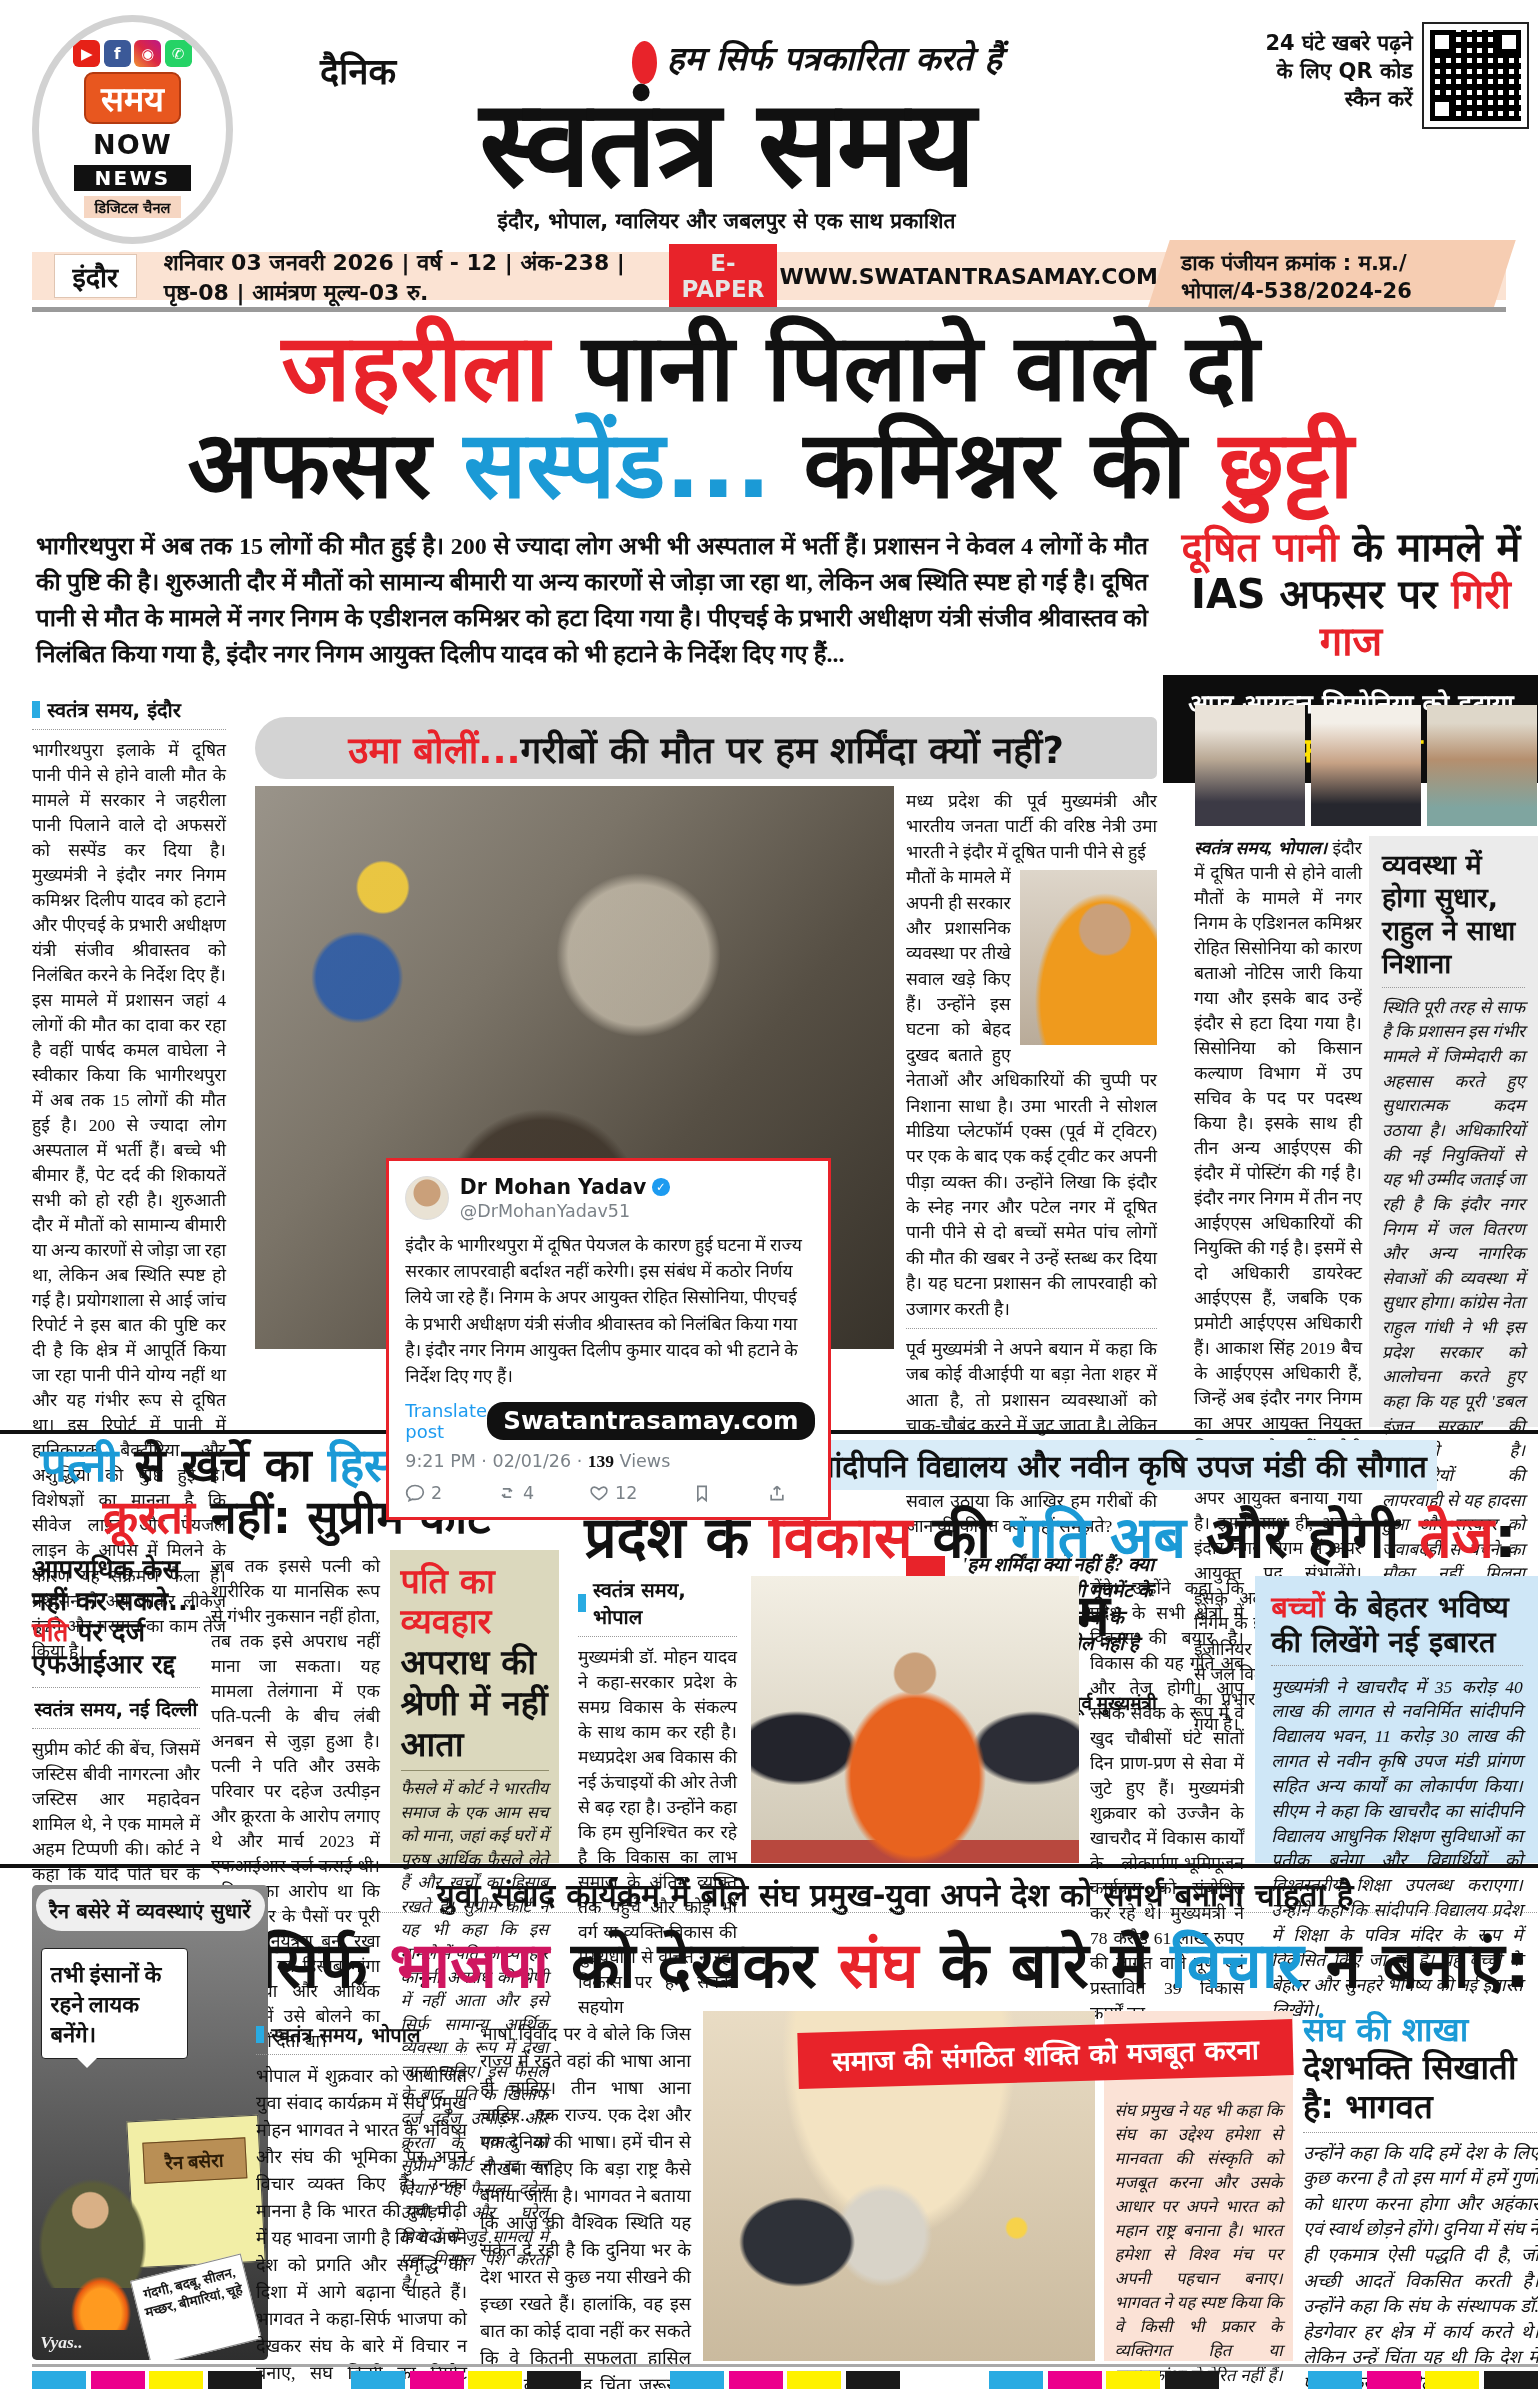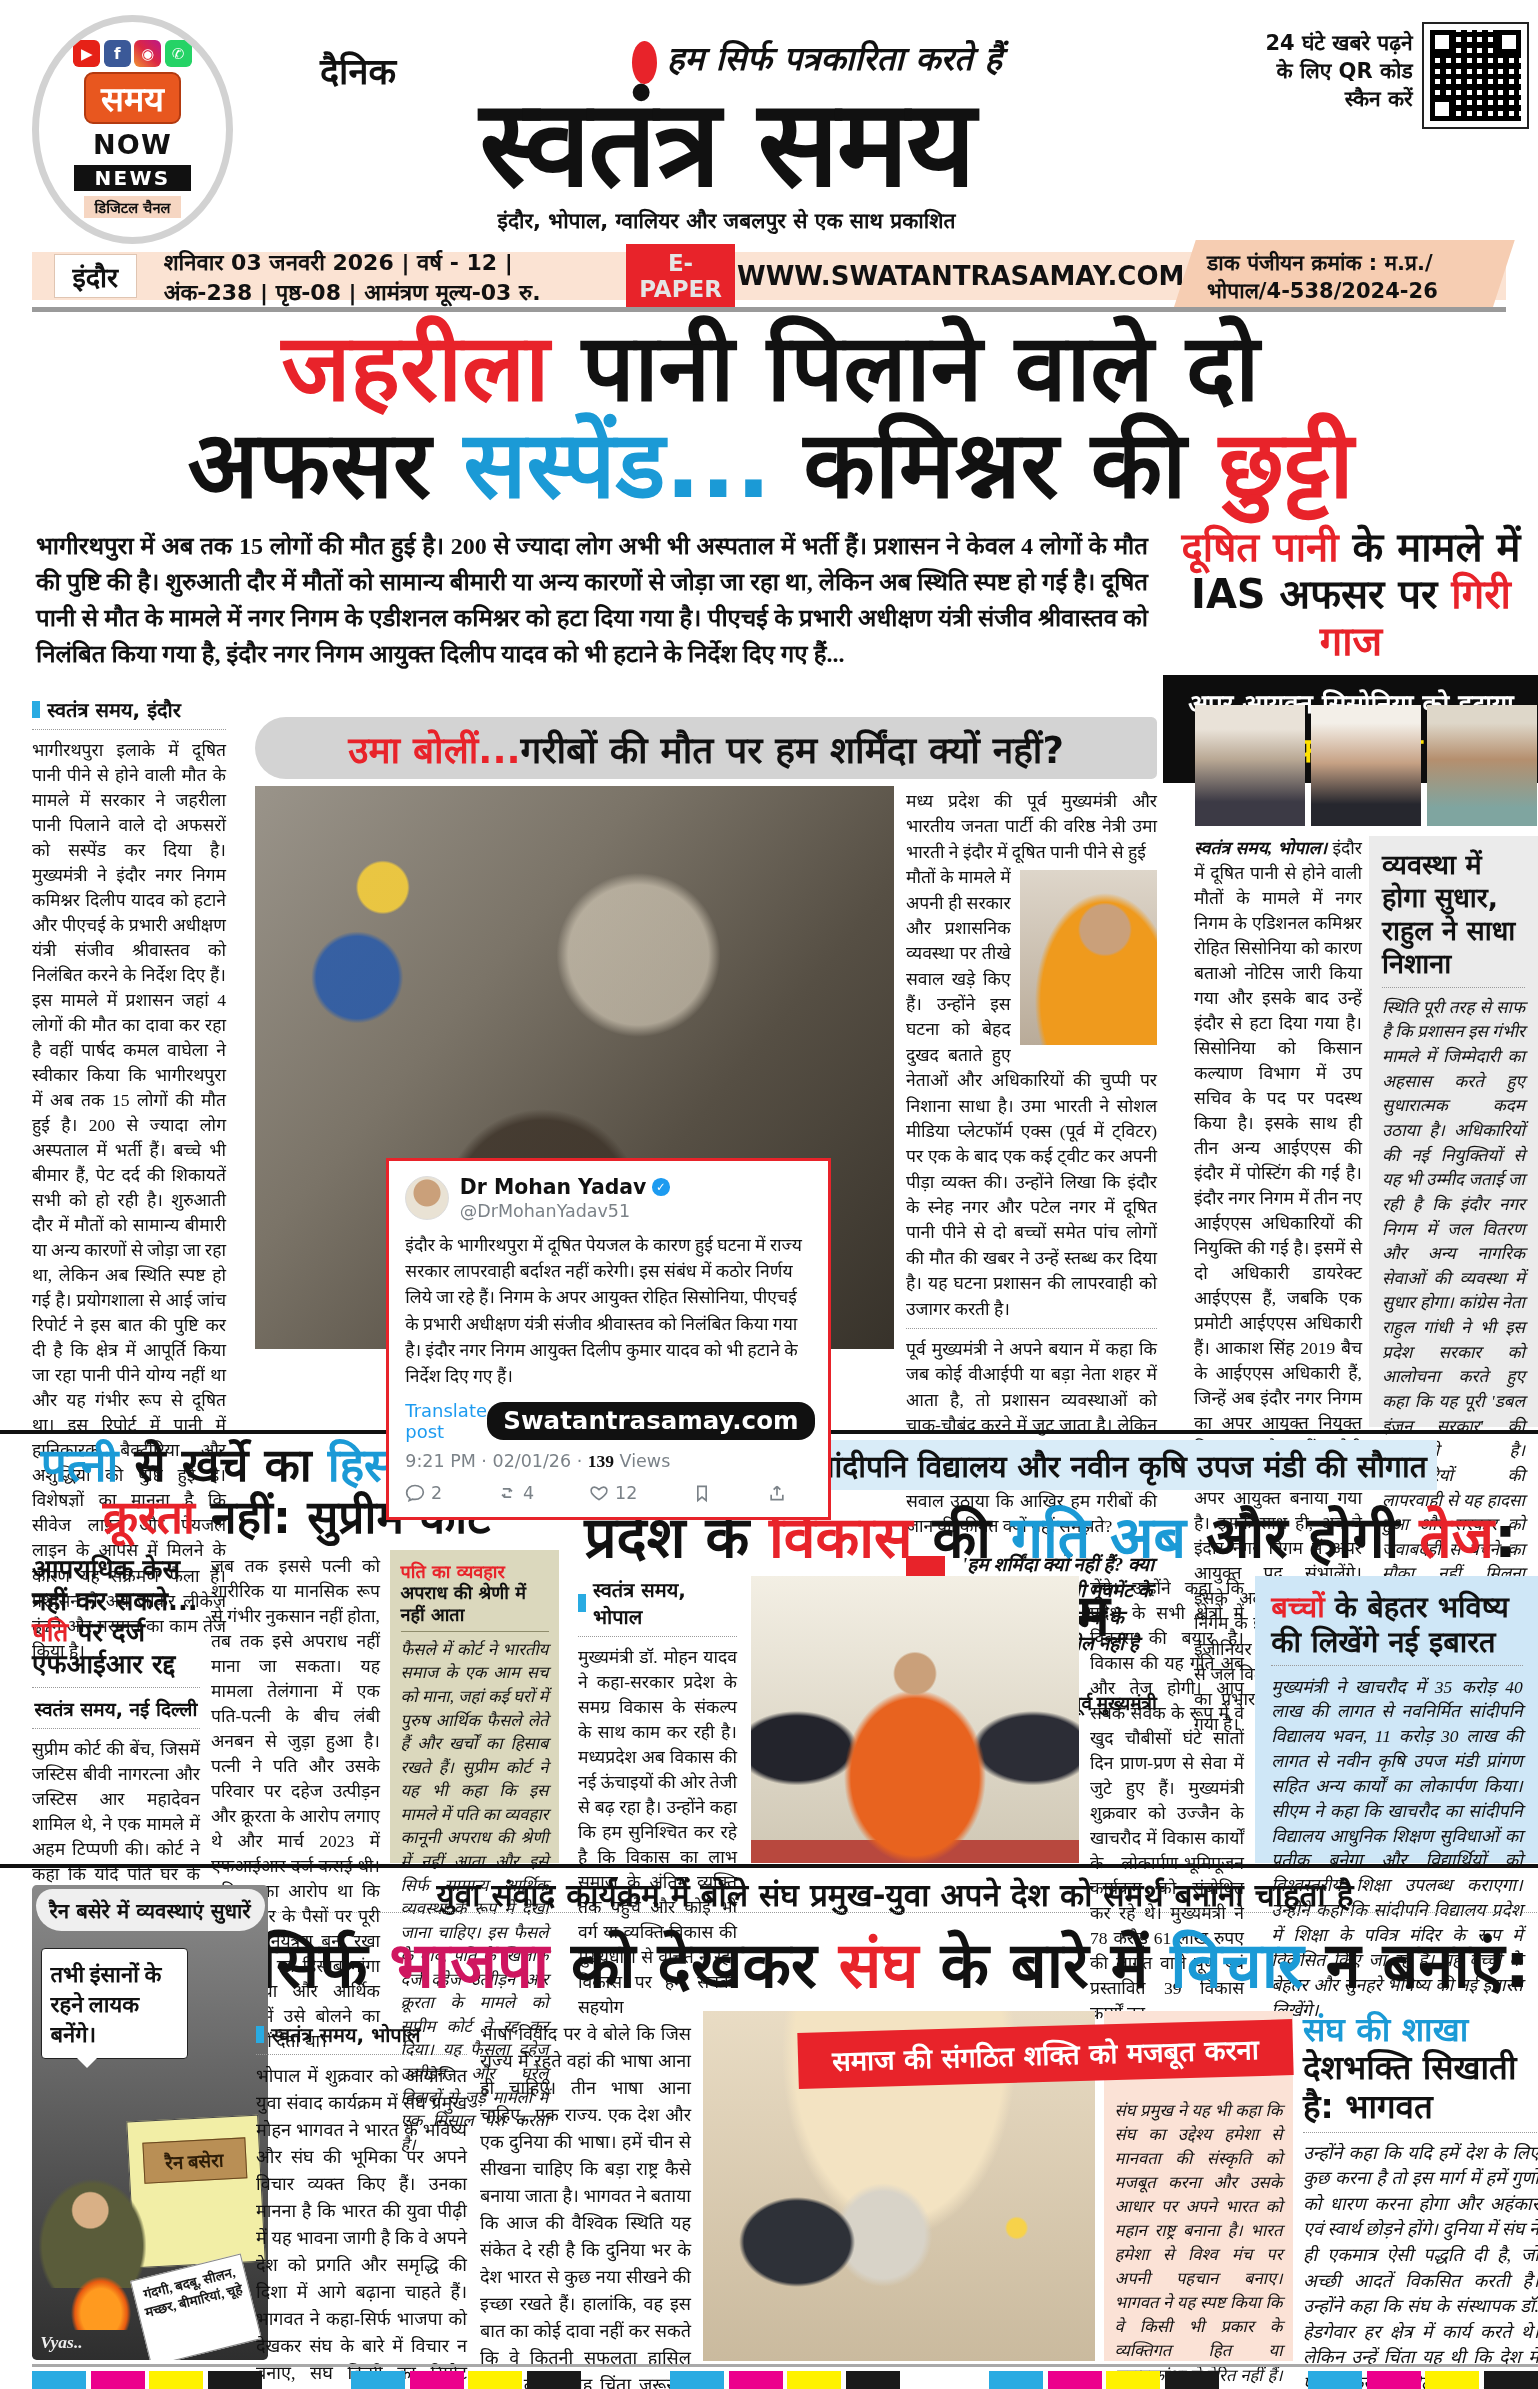--- a/index.html
+++ b/index.html
@@ -40,21 +40,21 @@
     background: repeating-linear-gradient(0deg,#000 0 5.3px,transparent 5.3px 10.5px),
                 repeating-linear-gradient(90deg,#000 0 5.3px,#fff 5.3px 10.5px); }
   .qr-eye { position:absolute; width:24.5px; height:24.5px; border:5.3px solid #000; background:#fff; }
   .qr-eye.a { left:5.8px; top:5.8px; } .qr-eye.b { right:5.8px; top:5.8px; } .qr-eye.c { left:5.8px; bottom:5.8px; }
 
   
   .infobar { left:32px; top:252px; width:1474px; height:48px; background:#fbe3d3; display:flex; align-items:center; }
   .city { margin-left:22px; background:#fff; border:1.2px solid #e0c5b2; padding:2.3px 17.5px; font-size:27px; font-weight:900; }
   .dateline { margin-left:27px; font-size:22px; font-weight:800; }
   .epaper { margin-left:23px; background:#e8232a; color:#e5e5e5; font-size:23px; font-weight:800; padding:5.8px 13px;text-align:center; }
-  .website { margin-left:2px; font-size:26px; font-weight:800;text-align:center; }
+  .website { margin-left:2px; font-size:22px; font-weight:800;text-align:center; }
   .postal-wrap { margin-left:auto; margin-right:2.3px; background:#f6cdb2; transform:skewX(-18deg); padding:8.2px 23px; }
   .postal-wrap span { display:inline-block; transform:skewX(18deg); font-size:21px; font-weight:800; }
   .grayline { left:32px; top:307px; width:1474px; height:4.7px; background:#9a9a9a; }
 
   
   .mainhead { left:35px; top:320px; width:1471px; text-align:center; font-size:93px; font-weight:900; line-height:1.04; }
   .red { color:#e8232a; } .blue { color:#1b9ad6; } .magenta { color:#cf1660; }
   .intro { left:36px; top:528px; width:1112px; font-size:24px; font-weight:600; line-height:1.5; }
 
   .sidebox { left:1163px; top:524px; width:376px; text-align:center; }
@@ -123,21 +123,21 @@
   .div-black { left:0; top:1430px; width:1538px; height:4.1px; background:#111; }
   .div-black2 { left:0; top:1864px; width:1538px; height:3.5px; background:#111; }
 
   
   .schead { left:34px; top:1440px; width:525px; text-align:center; font-size:46px; font-weight:900; line-height:1.12; }
   .sc-colA { left:32px; top:1554px; width:168px; }
   .sc-sub { font-size:26px; font-weight:900; line-height:1.22; font-family:"DejaVu Sans",sans-serif; }
   .sc-by { text-align:center; font-size:19px; font-weight:900; font-family:"DejaVu Sans",sans-serif; }
   .sc-colB { left:211px; top:1554px; width:169px; }
   .sc-colC { left:390px; top:1550px; width:169px; height:313px; background:#dbd8bd; padding:10.5px 10.5px; }
-  .sc-colC h3 { font-size:18px; font-weight:900; line-height:1.2; font-family:"DejaVu Sans",sans-serif; border-bottom:1.2px solid #8f8c6c; padding-bottom:5.8px; margin-bottom:5.8px; }
+  .sc-colC h3 { font-size:34px; font-weight:900; line-height:1.2; font-family:"DejaVu Sans",sans-serif; border-bottom:1.2px solid #8f8c6c; padding-bottom:5.8px; margin-bottom:5.8px; }
   .sc-colC .txt { font-style:italic; font-size:16.6px; line-height:1.42; }
 
   
   .cm-kicker { left:665px; top:1440px; width:772px; height:50px; background:#d9ecf8;
     display:flex; align-items:center; justify-content:center; font-size:30px; font-weight:800; }
   .cm-head { left:563px; top:1496px; width:975px; text-align:center; font-size:57px; font-weight:900; }
   .cm-colA { left:578px; top:1576px; width:159px; }
   .cm-photo { left:751px; top:1576px; width:328px; height:287px;
     background:
       radial-gradient(circle at 50% 34%, #caa07a 0 20px, transparent 22px),

